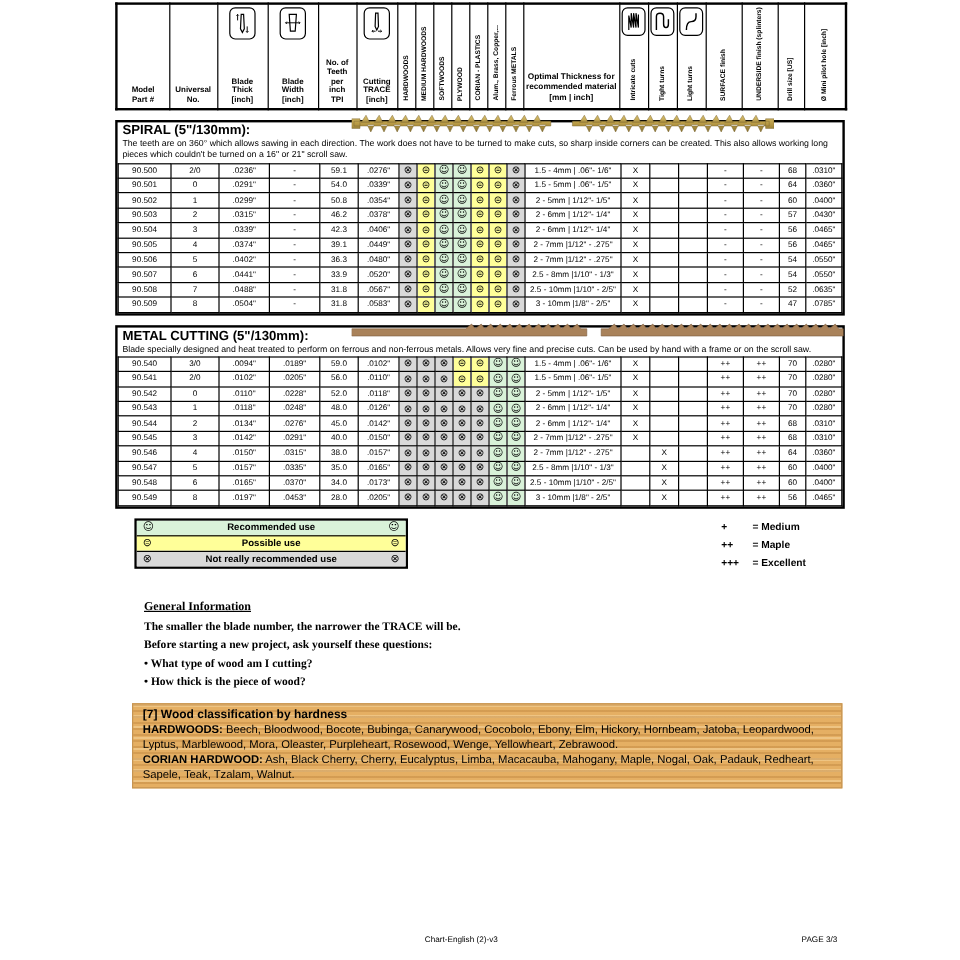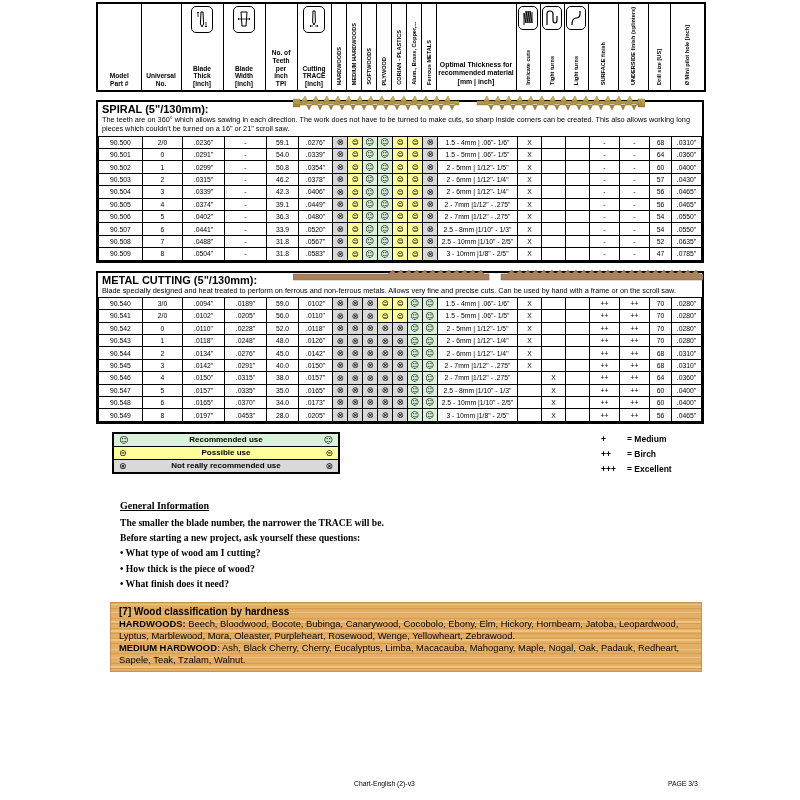--- a/index.html
+++ b/index.html
@@ -752,45 +752,44 @@
             <span class="lface">⊗</span>
           </div>
         </div>
       <div class="quality-legend" id="quality-legend">
           <div class="qrow">
             <span class="qsym">+</span>
             <span>= Medium</span>
           </div>
           <div class="qrow">
             <span class="qsym">++</span>
-            <span>= Birch</span>
+            <span>= Maple</span>
           </div>
           <div class="qrow">
             <span class="qsym">+++</span>
             <span>= Excellent</span>
           </div>
         </div>
     </div>
 
     <div class="general">
       <h3>General Information</h3>
       <div id="general-lines">
           <p>The smaller the blade number, the narrower the TRACE will be.</p>
           <p>Before starting a new project, ask yourself these questions:</p>
           <p>• What type of wood am I cutting?</p>
           <p>• How thick is the piece of wood?</p>
-          <p>• What finish does it need?</p>
         </div>
     </div>
 
     <div class="wood">
       <h3>[7] Wood classification by hardness</h3>
       <div id="wood-entries">
           <p><b>HARDWOODS:</b> Beech, Bloodwood, Bocote, Bubinga, Canarywood, Cocobolo, Ebony, Elm, Hickory, Hornbeam, Jatoba, Leopardwood, Lyptus, Marblewood, Mora, Oleaster, Purpleheart, Rosewood, Wenge, Yellowheart, Zebrawood.</p>
-          <p><b>MEDIUM HARDWOOD:</b> Ash, Black Cherry, Cherry, Eucalyptus, Limba, Macacauba, Mahogany, Maple, Nogal, Oak, Padauk, Redheart, Sapele, Teak, Tzalam, Walnut.</p>
+          <p><b>CORIAN HARDWOOD:</b> Ash, Black Cherry, Cherry, Eucalyptus, Limba, Macacauba, Mahogany, Maple, Nogal, Oak, Padauk, Redheart, Sapele, Teak, Tzalam, Walnut.</p>
         </div>
     </div>
 
   </div>
 
   <div class="footer">
     <span class="doc">Chart-English (2)-v3</span>
     <span class="pg">PAGE 3/3</span>
   </div>
 </div>

